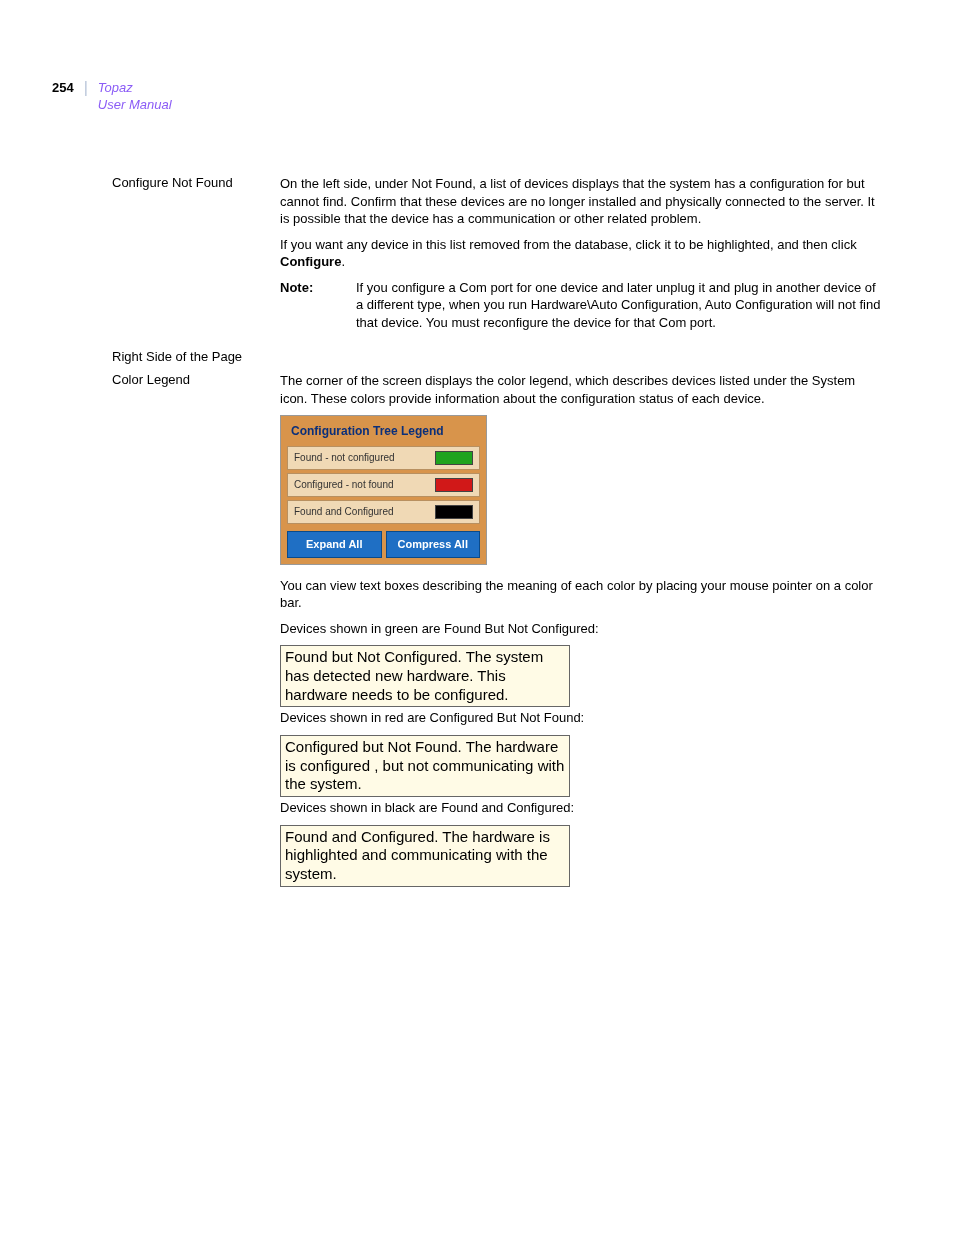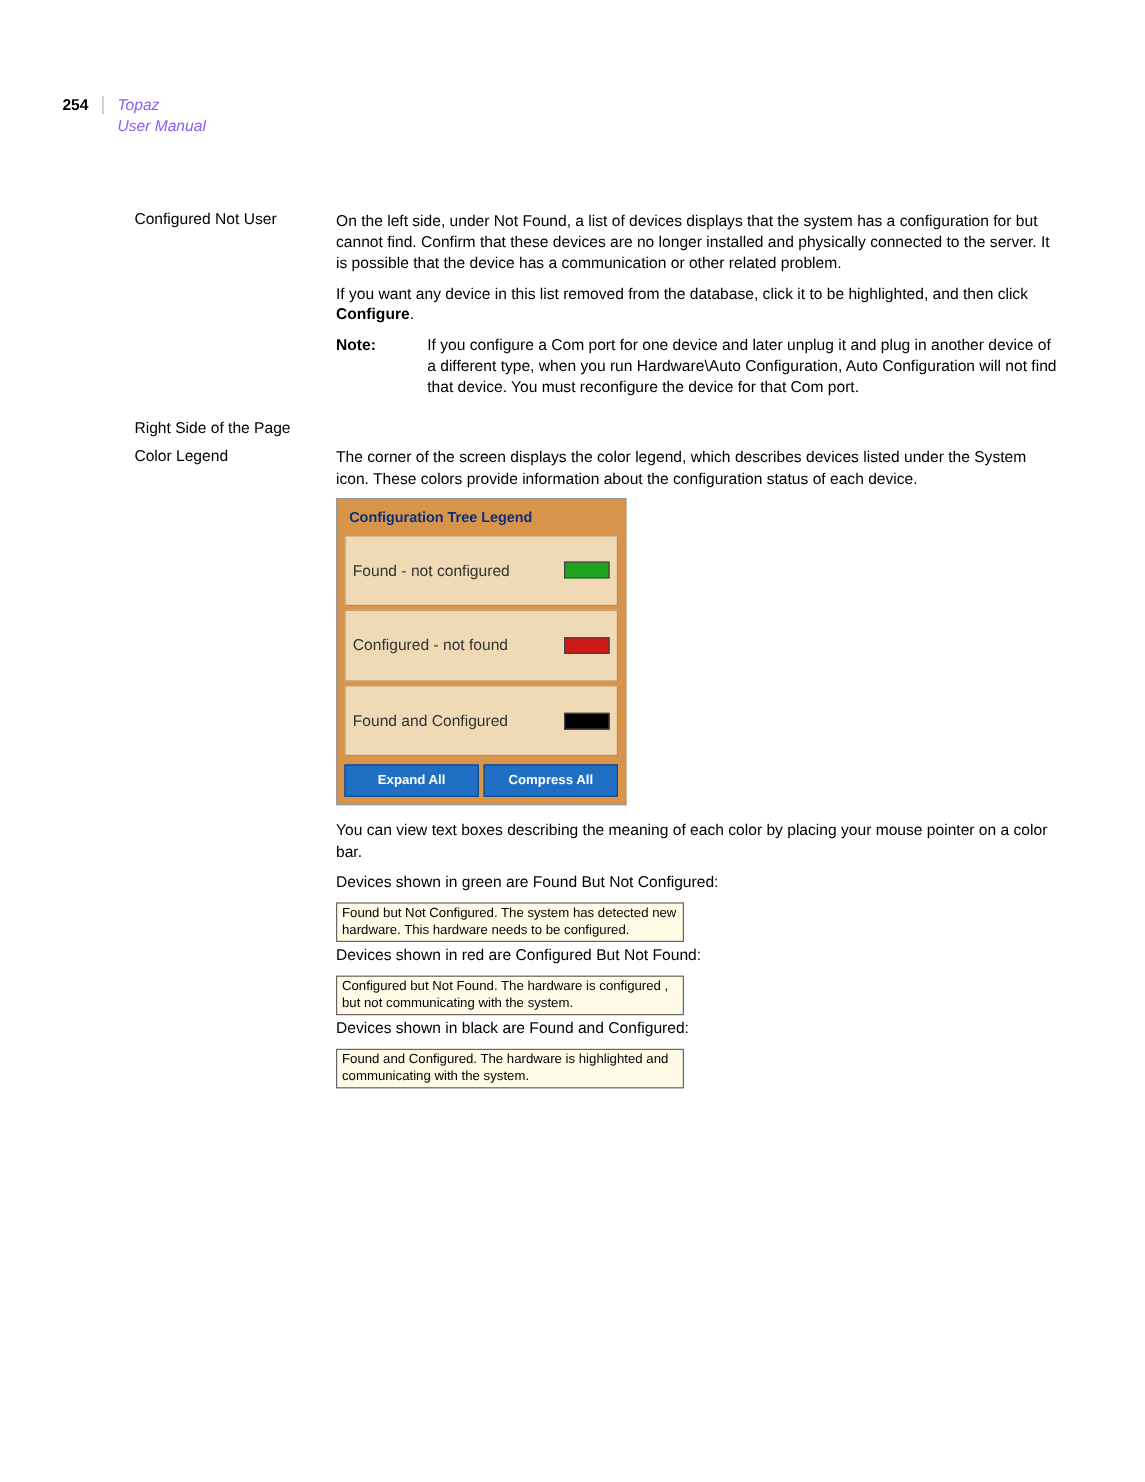--- a/index.html
+++ b/index.html
@@ -90,39 +90,39 @@
     width: 76px;
     flex-shrink: 0;
   }
   .caution-text { flex: 1; }
   .bold { font-weight: bold; }
 
   
   .legend-box {
     background: #d8944b;
     border: 1px solid #999;
-    width: 242px;
+    width: 207px;
     margin: 8px 0 12px 0;
     font-family: Verdana, Arial, sans-serif;
   }
   .legend-title {
     color: #0a2f7a;
     font-weight: bold;
     font-size: 12px;
     padding: 7px 8px 6px 10px;
   }
   .legend-row {
     display: flex;
     align-items: center;
     justify-content: space-between;
     background: #f0d9b5;
     border: 1px solid #b89060;
     margin: 0 6px 3px 6px;
-    padding: 20px 6px;
-    font-size: 13px;
+    padding: 4px 6px;
+    font-size: 10px;
     color: #333;
   }
   .legend-swatch {
     width: 38px;
     height: 14px;
     border: 1px solid #444;
   }
   .legend-buttons {
     display: flex;
     gap: 4px;
@@ -136,21 +136,21 @@
     font-size: 11px;
     text-align: center;
     padding: 5px 0;
     border: 1px solid #0a4a8a;
   }
 
   
   .tooltip-box {
     background: #fffbe6;
     border: 1px solid #666;
-    font-size: 11px;
+    font-size: 15px;
     font-family: Tahoma, Arial, sans-serif;
     padding: 2px 4px;
     line-height: 1.25;
     width: 290px;
     margin: 4px 0 2px 0;
     color: #000;
   }
 </style>
 </head>
 <body>
@@ -160,21 +160,21 @@
   <span class="header-sep">|</span>
   <div class="header-title">
     <div>Topaz</div>
     <div>User Manual</div>
   </div>
 </div>
 
 <div class="content">
 
   <div class="row">
-    <div class="left-col">Configured Not User</div>
+    <div class="left-col">Configure Not Found</div>
     <div class="right-col">
       <p>On the left side, under Not Found, a list of devices displays that the system has a configuration for but cannot find. Confirm that these devices are no longer installed and physically connected to the server. It is possible that the device has a communication or other related problem.</p>
       <p>
         <span>If you want any device in this list removed from the database, click it to be highlighted, and then click </span><span class="bold">Configure</span><span>.</span>
       </p>
       <div class="note-row">
         <div class="note-label">Note:</div>
         <div class="note-text">If you configure a Com port for one device and later unplug it and plug in another device of a different type, when you run Hardware\Auto Configuration, Auto Configuration will not find that device. You must reconfigure the device for that Com port.</div>
       </div>
     </div>

